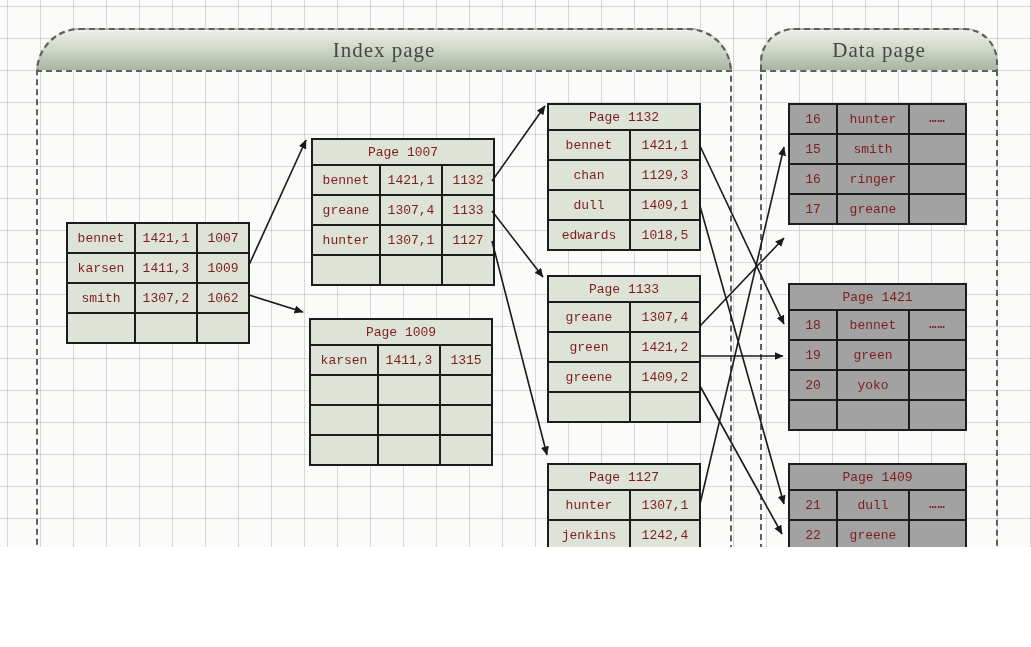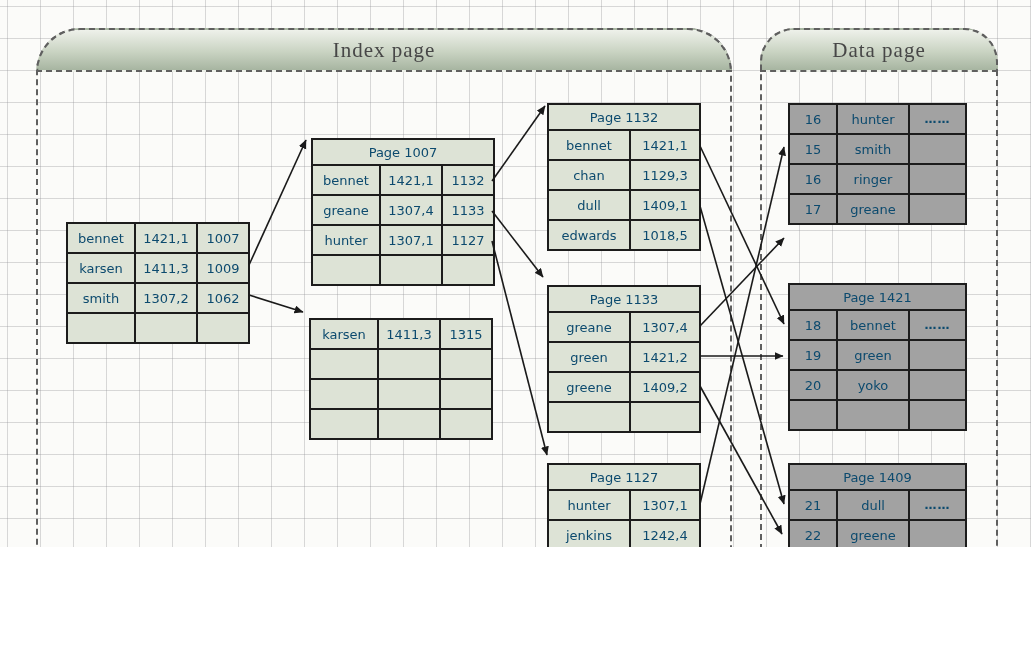--- a/index.html
+++ b/index.html
@@ -23,21 +23,21 @@
     border:2px dashed #5f5f5f;
     border-radius:44px 44px 0 0;
     background:linear-gradient(#eef1ea 0%,#c9d3c2 55%,#a7b5a1 100%);
     display:flex;align-items:center;justify-content:center;
     font-family:"Liberation Serif","DejaVu Serif",serif;
     font-size:21px;color:#474747;letter-spacing:1px;
   }
   .data-container .banner{border-radius:34px 34px 0 0;}
   .ptable{
     position:absolute;border-collapse:collapse;table-layout:fixed;
-    font-size:13px;color:#0c4a6e;
+    font-size:13px;color:#7f1d1d;font-family:Liberation Mono, monospace;
   }
   .ptable td{
     border:2px solid #1c1c1c;height:28px;text-align:center;
     padding:0 1px;overflow:hidden;white-space:nowrap;
   }
   .ptable td.hdr{height:24px;}
   .index-tbl td{background:#dde3d6;}
   .data-tbl td{background:#a2a2a2;}
   .dots{font-weight:bold;letter-spacing:1px;font-size:12px;}
   #arrows{position:absolute;left:0;top:0;pointer-events:none;}
@@ -123,20 +123,23 @@
   </table>
 
   <table class="ptable index-tbl" style="left:309px;top:318px;width:182px">
     <colgroup>
         <col style="width:68px">
         <col style="width:62px">
         <col style="width:52px">
       </colgroup>
     <tbody>
       <tr>
+          <td class="hdr" colspan="3">Page 1009</td>
+        </tr>
+      <tr>
         <td>karsen</td>
         <td>1411,3</td>
         <td>1315</td>
       </tr>
       <tr>
         <td></td>
         <td></td>
         <td></td>
       </tr>
       <tr>
@@ -173,21 +176,21 @@
         <td>dull</td>
         <td>1409,1</td>
       </tr>
       <tr>
         <td>edwards</td>
         <td>1018,5</td>
       </tr>
     </tbody>
   </table>
 
-  <table class="ptable index-tbl" style="left:547px;top:285px;width:152px">
+  <table class="ptable index-tbl" style="left:547px;top:275px;width:152px">
     <colgroup>
         <col style="width:82px">
         <col style="width:70px">
       </colgroup>
     <tbody>
       <tr>
           <td class="hdr" colspan="2">Page 1133</td>
         </tr>
       <tr>
         <td>greane</td>

